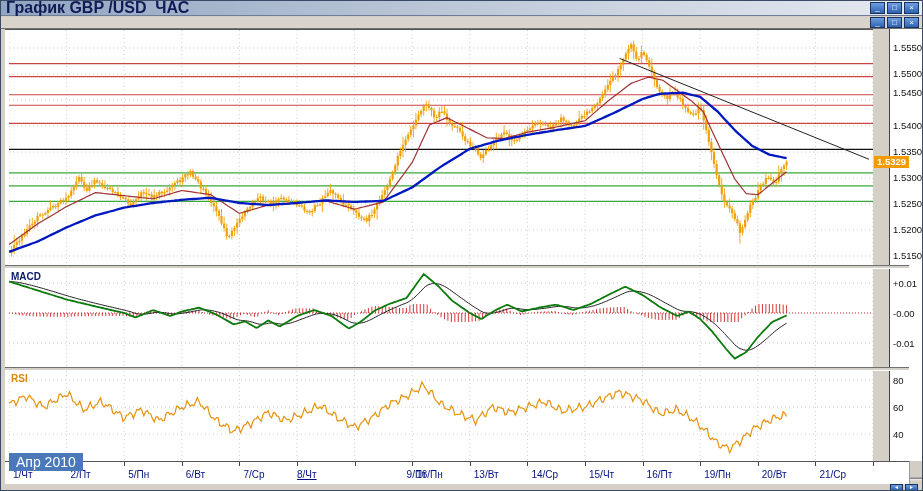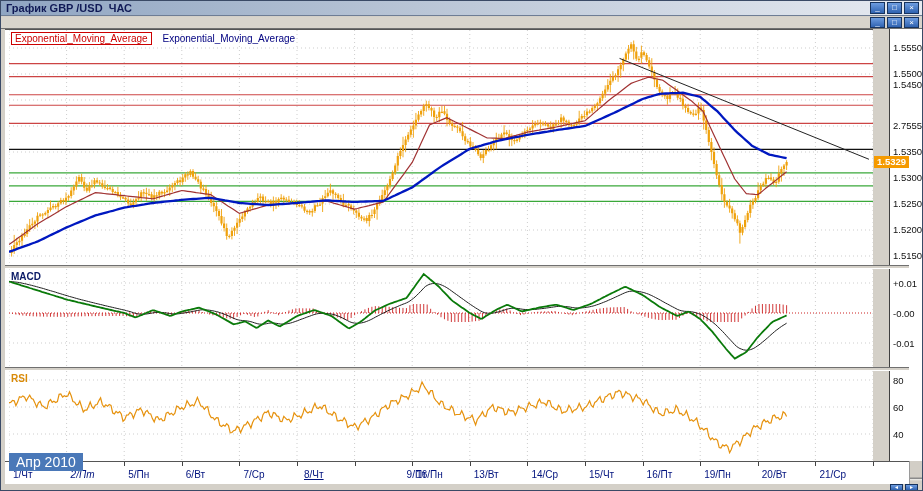--- a/index.html
+++ b/index.html
@@ -2,21 +2,21 @@
 <html><head>
 <meta charset="utf-8">
 <style>
   * { box-sizing: border-box; margin:0; padding:0; }
   body { background:#fff; font-family:"Liberation Sans", sans-serif; }
   .window { position:relative; width:923px; height:491px; background:#d4d0c8;
             border:1px solid #3a4a66; overflow:hidden; }
   .titlebar { position:absolute; top:0; left:0; width:100%; height:15px;
               background:linear-gradient(90deg,#8fa5c2 0%,#b9c5d6 45%,#e6eaf1 100%);
               border-bottom:1px solid #6e7d95; display:flex; align-items:center; padding-left:5px; }
-  .titlebar .title { font-size:11px; font-weight:bold; color:#101a56; white-space:pre; }
+  .titlebar .title { font-size:16px; font-weight:bold; color:#101a56; white-space:pre; }
   .tb-buttons { position:absolute; right:3px; top:1px; display:flex; }
   .win-btn { width:15px; height:12px; margin-left:2px; text-align:center;
              background:linear-gradient(180deg,#6d9ce0,#2f62b0); border:1px solid #17335e;
              color:#fff; font-size:8px; line-height:10px; cursor:default; }
   .menurow { position:absolute; top:16px; left:0; width:100%; height:12px;
              background:#d8d4cc; border-bottom:1px solid #707070; }
   .menurow .tb-buttons { top:0px; }
   .menurow .win-btn { height:11px; }
   .panel { position:absolute; left:4px; width:868px; background:#ffffff; overflow:hidden; }
   .price-panel { top:28px; height:236px; border-top:1px solid #555; }
@@ -109,24 +109,20 @@
         <line x1="0" y1="142.80000000000013" x2="864" y2="142.80000000000013" stroke="#3aa83a" stroke-width="1.2"></line>
         <line x1="0" y1="155.79999999999984" x2="864" y2="155.79999999999984" stroke="#3aa83a" stroke-width="1.2"></line>
         <line x1="0" y1="171.39999999999927" x2="864" y2="171.39999999999927" stroke="#3aa83a" stroke-width="1.2"></line>
         <line x1="0" y1="119.39999999999922" x2="864" y2="119.39999999999922" stroke="#111111" stroke-width="1.4"></line>
         <path d="M2.6 216.0L2.6 226.6M5.2 204.9L5.2 223.9M7.8 207.8L7.8 218.7M10.4 207.8L10.4 215.6M13.0 202.8L13.0 216.7M15.6 198.6L15.6 207.6M18.1 193.8L18.1 207.0M20.7 189.1L20.7 202.0M23.3 187.7L23.3 198.0M25.9 189.9L25.9 199.1M28.5 182.3L28.5 197.3M31.1 183.0L31.1 187.1M33.7 183.1L33.7 189.1M36.3 181.5L36.3 185.7M38.9 177.2L38.9 188.4M41.5 170.5L41.5 181.6M44.1 173.8L44.1 179.5M46.7 173.8L46.7 179.3M49.2 171.2L49.2 182.3M51.8 167.8L51.8 174.6M54.4 168.2L54.4 174.3M57.0 162.4L57.0 174.9M59.6 164.7L59.6 170.9M62.2 157.2L62.2 168.5M64.8 154.5L64.8 164.9M67.4 146.3L67.4 159.8M70.0 144.8L70.0 154.1M72.6 143.8L72.6 154.3M75.2 147.0L75.2 161.2M77.8 153.4L77.8 162.6M80.4 152.1L80.4 162.7M82.9 149.7L82.9 157.9M85.5 148.0L85.5 158.3M88.1 147.8L88.1 153.8M90.7 150.0L90.7 155.9M93.3 149.7L93.3 158.8M95.9 150.3L95.9 159.7M98.5 154.2L98.5 160.4M101.1 155.5L101.1 160.4M103.7 156.4L103.7 164.4M106.3 160.8L106.3 163.4M108.9 156.8L108.9 167.3M111.5 162.1L111.5 170.1M114.0 165.0L114.0 169.0M116.6 166.5L116.6 171.7M119.2 166.0L119.2 177.0M121.8 168.6L121.8 176.8M124.4 168.7L124.4 178.3M127.0 167.3L127.0 176.6M129.6 161.1L129.6 170.7M132.2 160.0L132.2 171.4M134.8 159.0L134.8 166.9M137.4 157.8L137.4 170.8M140.0 158.8L140.0 165.9M142.6 161.8L142.6 170.6M145.2 159.1L145.2 172.3M147.7 162.0L147.7 170.0M150.3 160.0L150.3 169.3M152.9 160.5L152.9 165.7M155.5 159.2L155.5 167.2M158.1 155.8L158.1 163.2M160.7 154.4L160.7 165.9M163.3 152.8L163.3 162.4M165.9 150.8L165.9 160.2M168.5 148.0L168.5 154.8M171.1 146.7L171.1 156.4M173.7 143.9L173.7 154.9M176.3 142.0L176.3 151.8M178.8 141.3L178.8 149.8M181.4 139.3L181.4 147.1M184.0 139.1L184.0 148.9M186.6 142.3L186.6 150.5M189.2 145.8L189.2 154.0M191.8 149.4L191.8 164.1M194.4 154.7L194.4 161.4M197.0 154.9L197.0 166.9M199.6 159.9L199.6 170.4M202.2 161.8L202.2 176.7M204.8 166.8L204.8 182.1M207.4 171.9L207.4 186.5M210.0 178.9L210.0 190.5M212.5 179.0L212.5 195.5M215.1 186.8L215.1 201.5M217.7 193.5L217.7 209.7M220.3 204.4L220.3 208.5M222.9 197.3L222.9 209.4M225.5 195.8L225.5 205.9M228.1 188.1L228.1 204.0M230.7 184.4L230.7 196.6M233.3 182.5L233.3 192.0M235.9 180.0L235.9 190.5M238.5 176.9L238.5 183.8M241.1 175.4L241.1 181.7M243.6 169.8L243.6 178.8M246.2 169.6L246.2 174.5M248.8 163.3L248.8 173.6M251.4 163.5L251.4 174.1M254.0 164.2L254.0 176.4M256.6 166.3L256.6 173.2M259.2 169.3L259.2 172.7M261.8 169.2L261.8 177.4M264.4 166.5L264.4 181.3M267.0 167.2L267.0 179.1M269.6 167.4L269.6 176.9M272.2 164.2L272.2 171.2M274.8 165.7L274.8 174.2M277.3 167.2L277.3 172.4M279.9 165.9L279.9 174.8M282.5 168.5L282.5 173.2M285.1 169.6L285.1 175.1M287.7 169.6L287.7 177.4M290.3 170.1L290.3 177.2M292.9 172.9L292.9 178.5M295.5 174.0L295.5 182.8M298.1 179.5L298.1 184.3M300.7 179.5L300.7 184.9M303.3 178.6L303.3 186.6M305.9 173.4L305.9 183.0M308.4 172.5L308.4 176.4M311.0 167.8L311.0 176.0M313.6 165.2L313.6 182.0M316.2 160.0L316.2 170.5M318.8 158.2L318.8 167.6M321.4 153.7L321.4 165.6M324.0 158.8L324.0 170.0M326.6 162.2L326.6 168.5M329.2 163.2L329.2 170.8M331.8 164.8L331.8 173.6M334.4 163.9L334.4 177.3M337.0 172.6L337.0 176.4M339.6 170.7L339.6 181.4M342.1 173.7L342.1 180.6M344.7 175.5L344.7 184.4M347.3 179.1L347.3 188.0M349.9 179.1L349.9 189.7M352.5 185.1L352.5 191.1M355.1 186.2L355.1 191.6M357.7 185.4L357.7 193.4M360.3 182.5L360.3 196.5M362.9 179.5L362.9 188.4M365.5 177.1L365.5 188.0M368.1 171.1L368.1 189.7M370.7 165.7L370.7 175.8M373.2 159.7L373.2 173.1M375.8 156.2L375.8 168.9M378.4 153.5L378.4 167.7M381.0 145.7L381.0 158.5M383.6 140.4L383.6 151.0M386.2 133.3L386.2 145.0M388.8 122.8L388.8 140.9M391.4 117.4L391.4 129.2M394.0 106.8L394.0 127.3M396.6 106.1L396.6 121.9M399.2 102.0L399.2 112.1M401.8 95.6L401.8 107.5M404.4 90.7L404.4 107.7M406.9 82.9L406.9 99.3M409.5 81.0L409.5 91.7M412.1 79.4L412.1 87.1M414.7 73.8L414.7 85.8M417.3 70.7L417.3 81.6M419.9 70.9L419.9 80.4M422.5 76.5L422.5 86.6M425.1 77.6L425.1 92.4M427.7 84.5L427.7 90.9M430.3 77.1L430.3 92.2M432.9 75.9L432.9 83.2M435.5 75.8L435.5 85.3M438.0 78.8L438.0 96.4M440.6 87.3L440.6 95.2M443.2 90.2L443.2 101.0M445.8 94.2L445.8 98.1M448.4 94.9L448.4 102.9M451.0 95.7L451.0 103.1M453.6 91.9L453.6 110.1M456.2 103.5L456.2 114.8M458.8 108.7L458.8 113.9M461.4 107.1L461.4 119.1M464.0 112.0L464.0 119.0M466.6 115.1L466.6 121.6M469.2 116.5L469.2 126.0M471.7 122.3L471.7 130.5M474.3 119.9L474.3 133.1M476.9 117.2L476.9 125.8M479.5 115.8L479.5 121.4M482.1 112.2L482.1 121.4M484.7 108.9L484.7 120.8M487.3 102.7L487.3 119.4M489.9 103.8L489.9 109.5M492.5 102.8L492.5 110.8M495.1 95.2L495.1 110.4M497.7 100.1L497.7 105.5M500.3 99.8L500.3 116.3M502.8 103.5L502.8 116.1M505.4 105.7L505.4 114.3M508.0 108.2L508.0 112.8M510.6 104.3L510.6 112.1M513.2 101.4L513.2 108.2M515.8 98.5L515.8 108.2M518.4 96.8L518.4 103.5M521.0 97.0L521.0 104.3M523.6 90.1L523.6 104.2M526.2 90.9L526.2 97.6M528.8 89.9L528.8 95.1M531.4 89.6L531.4 99.5M534.0 91.3L534.0 96.2M536.5 91.2L536.5 95.8M539.1 92.6L539.1 98.2M541.7 91.4L541.7 100.4M544.3 92.4L544.3 102.6M546.9 89.9L546.9 96.3M549.5 90.2L549.5 95.4M552.1 84.0L552.1 97.9M554.7 85.7L554.7 94.8M557.3 89.6L557.3 95.9M559.9 89.7L559.9 97.1M562.5 92.8L562.5 99.0M565.1 93.4L565.1 98.2M567.6 90.4L567.6 96.9M570.2 80.8L570.2 95.4M572.8 83.9L572.8 90.9M575.4 80.8L575.4 89.1M578.0 78.4L578.0 87.9M580.6 79.6L580.6 83.6M583.2 76.1L583.2 83.3M585.8 73.8L585.8 80.6M588.4 71.7L588.4 81.1M591.0 66.3L591.0 75.5M593.6 60.9L593.6 71.0M596.2 55.3L596.2 67.8M598.8 49.1L598.8 61.8M601.3 43.9L601.3 62.4M603.9 41.2L603.9 52.5M606.5 43.3L606.5 50.1M609.1 36.0L609.1 51.9M611.7 32.4L611.7 47.8M614.3 27.7L614.3 41.2M616.9 21.5L616.9 31.6M619.5 15.0L619.5 29.7M622.1 12.1L622.1 22.0M624.7 10.5L624.7 29.5M627.3 16.9L627.3 30.9M629.9 26.0L629.9 32.3M632.4 15.6L632.4 33.7M635.0 20.6L635.0 26.5M637.6 22.9L637.6 32.1M640.2 27.1L640.2 38.8M642.8 28.2L642.8 46.2M645.4 40.0L645.4 57.1M648.0 47.3L648.0 59.0M650.6 54.2L650.6 65.5M653.2 59.4L653.2 67.2M655.8 63.5L655.8 69.1M658.4 64.2L658.4 74.7M661.0 57.2L661.0 72.5M663.6 61.0L663.6 65.1M666.1 56.0L666.1 65.2M668.7 58.4L668.7 69.9M671.3 62.9L671.3 72.1M673.9 65.1L673.9 79.5M676.5 73.7L676.5 82.7M679.1 73.8L679.1 83.8M681.7 80.4L681.7 84.9M684.3 79.5L684.3 86.7M686.9 79.7L686.9 85.7M689.5 72.4L689.5 89.8M692.1 72.9L692.1 82.1M694.7 76.0L694.7 99.6M697.2 85.2L697.2 103.9M699.8 96.8L699.8 115.8M702.4 108.0L702.4 130.3M705.0 117.4L705.0 138.2M707.6 130.4L707.6 149.0M710.2 142.1L710.2 157.4M712.8 148.2L712.8 170.6M715.4 158.3L715.4 177.8M718.0 170.0L718.0 177.3M720.6 168.9L720.6 182.7M723.2 176.1L723.2 188.6M725.8 179.8L725.8 191.6M728.4 185.4L728.4 195.7M730.9 190.6L730.9 213.6M733.5 194.6L733.5 205.3M736.1 185.4L736.1 199.2M738.7 180.8L738.7 192.4M741.3 169.8L741.3 187.7M743.9 168.4L743.9 178.9M746.5 165.6L746.5 173.3M749.1 152.7L749.1 170.1M751.7 153.1L751.7 164.0M754.3 151.6L754.3 157.0M756.9 143.7L756.9 157.4M759.5 145.4L759.5 149.5M762.0 143.2L762.0 151.0M764.6 146.9L764.6 155.1M767.2 147.2L767.2 157.2M769.8 135.5L769.8 153.9M772.4 136.6L772.4 151.6M775.0 134.0L775.0 146.0M777.6 130.2L777.6 140.0" stroke="#efa10c" stroke-width="0.9" fill="none"></path>
         <path d="M2.6 223.0L2.6 220.1M5.2 220.1L5.2 214.9M7.8 214.9L7.8 212.2M10.4 212.2L10.4 210.7M13.0 210.7L13.0 206.0M15.6 206.0L15.6 203.9M18.1 203.9L18.1 199.3M20.7 199.3L20.7 195.2M23.3 195.2L23.3 193.7M25.9 193.7L25.9 191.5M28.5 191.5L28.5 185.8M31.1 185.8L31.1 184.4M33.7 184.4L33.7 185.6M36.3 184.4L36.3 183.1M38.9 183.1L38.9 180.0M41.5 180.0L41.5 177.5M44.1 177.5L44.1 176.0M46.7 176.0L46.7 177.2M49.2 176.7L49.2 173.2M51.8 173.2L51.8 170.0M54.4 170.0L54.4 171.6M57.0 171.6L57.0 167.7M59.6 167.7L59.6 166.1M62.2 166.1L62.2 160.4M64.8 160.4L64.8 156.6M67.4 156.6L67.4 151.4M70.0 151.4L70.0 147.0M72.6 147.0L72.6 151.8M75.2 151.8L75.2 157.7M77.8 157.7L77.8 160.8M80.4 160.8L80.4 155.4M82.9 155.4L82.9 156.6M85.5 154.2L85.5 150.2M88.1 150.2L88.1 152.4M90.7 152.4L90.7 153.6M93.3 153.3L93.3 156.6M95.9 156.6L95.9 158.0M98.5 158.0L98.5 159.2M101.1 157.5L101.1 159.0M103.7 159.0L103.7 162.1M106.3 162.1L106.3 163.3M108.9 162.0L108.9 165.5M111.5 165.5L111.5 167.3M114.0 167.3L114.0 168.5M116.6 167.8L116.6 169.6M119.2 169.6L119.2 173.4M121.8 173.4L121.8 175.3M124.4 175.3L124.4 172.2M127.0 172.2L127.0 169.3M129.6 169.3L129.6 167.4M132.2 167.4L132.2 162.2M134.8 162.2L134.8 163.4M137.4 162.8L137.4 164.0M140.0 164.0L140.0 165.2M142.6 164.2L142.6 168.8M145.2 168.8L145.2 165.2M147.7 165.2L147.7 166.4M150.3 165.6L150.3 161.8M152.9 161.8L152.9 163.5M155.5 163.5L155.5 161.9M158.1 161.9L158.1 160.6M160.7 160.6L160.7 157.5M163.3 157.5L163.3 155.3M165.9 155.3L165.9 153.1M168.5 153.1L168.5 150.2M171.1 150.2L171.1 151.9M173.7 151.9L173.7 147.4M176.3 147.4L176.3 144.3M178.8 144.3L178.8 145.5M181.4 144.9L181.4 140.9M184.0 140.9L184.0 146.8M186.6 146.8L186.6 149.2M189.2 149.2L189.2 151.7M191.8 151.7L191.8 158.5M194.4 158.5L194.4 159.7M197.0 158.9L197.0 164.8M199.6 164.8L199.6 167.3M202.2 167.3L202.2 173.0M204.8 173.0L204.8 176.2M207.4 176.2L207.4 180.9M210.0 180.9L210.0 186.0M212.5 186.0L212.5 193.4M215.1 193.4L215.1 197.9M217.7 197.9L217.7 205.9M220.3 205.9L220.3 207.1M222.9 206.0L222.9 200.8M225.5 200.8L225.5 197.8M228.1 197.8L228.1 192.8M230.7 192.8L230.7 188.9M233.3 188.9L233.3 186.5M235.9 186.5L235.9 181.7M238.5 181.7L238.5 178.4M241.1 178.4L241.1 176.7M243.6 176.7L243.6 172.2M246.2 172.2L246.2 173.4M248.8 171.9L248.8 167.9M251.4 167.9L251.4 166.5M254.0 166.5L254.0 171.3M256.6 171.3L256.6 172.5M259.2 171.1L259.2 172.3M261.8 171.1L261.8 175.4M264.4 175.4L264.4 170.8M267.0 170.8L267.0 172.7M269.6 172.7L269.6 169.1M272.2 169.1L272.2 167.7M274.8 167.7L274.8 169.4M277.3 169.4L277.3 170.6M279.9 169.7L279.9 171.9M282.5 171.9L282.5 173.1M285.1 171.0L285.1 173.4M287.7 173.4L287.7 175.1M290.3 175.1L290.3 176.3M292.9 175.3L292.9 176.5M295.5 176.4L295.5 180.8M298.1 180.8L298.1 182.0M300.7 181.0L300.7 182.6M303.3 182.6L303.3 181.0M305.9 181.0L305.9 175.3M308.4 175.3L308.4 176.5M311.0 174.6L311.0 175.8M313.6 173.4L313.6 168.1M316.2 168.1L316.2 166.2M318.8 166.2L318.8 162.8M321.4 162.8L321.4 160.3M324.0 160.3L324.0 163.7M326.6 163.7L326.6 164.9M329.2 164.8L329.2 167.9M331.8 167.9L331.8 171.9M334.4 171.9L334.4 175.0M337.0 175.0L337.0 176.2M339.6 173.9L339.6 175.6M342.1 175.6L342.1 178.9M344.7 178.9L344.7 180.6M347.3 180.6L347.3 182.7M349.9 182.7L349.9 186.7M352.5 186.7L352.5 188.6M355.1 188.6L355.1 189.8M357.7 188.1L357.7 190.9M360.3 190.9L360.3 184.9M362.9 184.9L362.9 186.1M365.5 184.0L365.5 179.6M368.1 179.6L368.1 173.7M370.7 173.7L370.7 170.2M373.2 170.2L373.2 165.1M375.8 165.1L375.8 160.2M378.4 160.2L378.4 155.6M381.0 155.6L381.0 148.9M383.6 148.9L383.6 142.8M386.2 142.8L386.2 135.6M388.8 135.6L388.8 125.9M391.4 125.9L391.4 120.9M394.0 120.9L394.0 114.9M396.6 114.9L396.6 109.4M399.2 109.4L399.2 104.7M401.8 104.7L401.8 99.5M404.4 99.5L404.4 95.6M406.9 95.6L406.9 89.7M409.5 89.7L409.5 84.6M412.1 84.6L412.1 80.9M414.7 80.9L414.7 75.9M417.3 75.9L417.3 74.2M419.9 74.2L419.9 78.1M422.5 78.1L422.5 80.6M425.1 80.6L425.1 86.9M427.7 86.9L427.7 88.1M430.3 87.2L430.3 81.7M432.9 81.7L432.9 82.9M435.5 81.3L435.5 83.7M438.0 83.7L438.0 89.9M440.6 89.9L440.6 93.5M443.2 93.5L443.2 95.9M445.8 95.9L445.8 97.1M448.4 96.6L448.4 97.8M451.0 97.8L451.0 101.2M453.6 101.2L453.6 106.3M456.2 106.3L456.2 111.0M458.8 111.0L458.8 112.2M461.4 111.5L461.4 116.2M464.0 116.2L464.0 117.5M466.6 117.5L466.6 119.8M469.2 119.8L469.2 124.3M471.7 124.3L471.7 128.1M474.3 128.1L474.3 124.2M476.9 124.2L476.9 120.1M479.5 120.1L479.5 121.3M482.1 119.3L482.1 115.3M484.7 115.3L484.7 111.8M487.3 111.8L487.3 108.0M489.9 108.0L489.9 109.2M492.5 108.0L492.5 104.5M495.1 104.5L495.1 102.6M497.7 102.6L497.7 104.1M500.3 104.1L500.3 108.5M502.8 108.5L502.8 110.0M505.4 110.0L505.4 111.2M508.0 111.1L508.0 109.6M510.6 109.6L510.6 106.8M513.2 106.8L513.2 104.3M515.8 104.3L515.8 101.3M518.4 101.3L518.4 99.9M521.0 99.9L521.0 98.5M523.6 98.5L523.6 95.6M526.2 95.6L526.2 93.4M528.8 93.4L528.8 94.6M531.4 92.4L531.4 93.6M534.0 93.3L534.0 94.5M536.5 94.4L536.5 95.6M539.1 94.2L539.1 96.5M541.7 96.5L541.7 99.0M544.3 99.0L544.3 94.2M546.9 94.2L546.9 95.4M549.5 93.1L549.5 94.3M552.1 92.0L552.1 87.5M554.7 87.5L554.7 90.8M557.3 90.8L557.3 92.0M559.9 91.7L559.9 94.9M562.5 94.9L562.5 96.4M565.1 96.4L565.1 94.8M567.6 94.8L567.6 91.9M570.2 91.9L570.2 88.4M572.8 88.4L572.8 86.1M575.4 86.1L575.4 87.3M578.0 85.3L578.0 81.6M580.6 81.6L580.6 82.8M583.2 81.3L583.2 78.0M585.8 78.0L585.8 75.9M588.4 75.9L588.4 73.2M591.0 73.2L591.0 68.3M593.6 68.3L593.6 63.8M596.2 63.8L596.2 59.4M598.8 59.4L598.8 55.0M601.3 55.0L601.3 50.7M603.9 50.7L603.9 46.7M606.5 46.7L606.5 45.2M609.1 45.2L609.1 39.3M611.7 39.3L611.7 35.1M614.3 35.1L614.3 29.5M616.9 29.5L616.9 23.6M619.5 23.6L619.5 18.7M622.1 18.7L622.1 14.2M624.7 14.2L624.7 21.6M627.3 21.6L627.3 28.7M629.9 28.7L629.9 29.9M632.4 27.8L632.4 22.3M635.0 22.3L635.0 25.1M637.6 25.1L637.6 30.3M640.2 30.3L640.2 36.5M642.8 36.5L642.8 42.3M645.4 42.3L645.4 49.5M648.0 49.5L648.0 57.0M650.6 57.0L650.6 61.6M653.2 61.6L653.2 65.0M655.8 65.0L655.8 66.2M658.4 65.8L658.4 69.1M661.0 69.1L661.0 63.3M663.6 63.3L663.6 64.5M666.1 62.6L666.1 63.8M668.7 62.0L668.7 67.7M671.3 67.7L671.3 68.9M673.9 68.8L673.9 76.0M676.5 76.0L676.5 78.1M679.1 78.1L679.1 82.1M681.7 82.1L681.7 83.6M684.3 83.6L684.3 84.8M686.9 83.8L686.9 85.0M689.5 83.4L689.5 77.4M692.1 77.4L692.1 80.1M694.7 80.1L694.7 90.5M697.2 90.5L697.2 100.1M699.8 100.1L699.8 112.1M702.4 112.1L702.4 121.9M705.0 121.9L705.0 134.0M707.6 134.0L707.6 145.2M710.2 145.2L710.2 155.0M712.8 155.0L712.8 164.2M715.4 164.2L715.4 171.7M718.0 171.7L718.0 175.5M720.6 175.5L720.6 178.5M723.2 178.5L723.2 183.3M725.8 183.3L725.8 189.3M728.4 189.3L728.4 193.2M730.9 193.2L730.9 202.8M733.5 202.8L733.5 196.9M736.1 196.9L736.1 190.0M738.7 190.0L738.7 183.0M741.3 183.0L741.3 174.7M743.9 174.7L743.9 171.2M746.5 171.2L746.5 167.9M749.1 167.9L749.1 160.2M751.7 160.2L751.7 155.5M754.3 155.5L754.3 153.7M756.9 153.7L756.9 147.9M759.5 147.9L759.5 149.1M762.0 147.4L762.0 149.6M764.6 149.6L764.6 153.1M767.2 153.1L767.2 151.7M769.8 151.7L769.8 143.2M772.4 143.2L772.4 138.9M775.0 138.9L775.0 135.5M777.6 135.5L777.6 131.9" stroke="#efa10c" stroke-width="2.2" fill="none"></path>
         <polyline points="0.0,214.6 2.9,212.5 5.8,210.4 8.6,208.3 11.5,206.2 14.4,204.2 17.3,202.1 20.2,200.0 23.0,197.9 25.9,195.8 28.8,193.8 31.7,192.0 34.6,190.3 37.4,188.6 40.3,186.9 43.2,185.2 46.1,183.5 49.0,181.7 51.8,180.0 54.7,178.3 57.6,176.6 60.5,175.2 63.4,173.8 66.2,172.4 69.1,171.0 72.0,169.6 74.9,168.2 77.8,166.8 80.6,165.4 83.5,164.0 86.4,162.6 89.3,162.9 92.2,163.2 95.0,163.5 97.9,163.8 100.8,164.1 103.7,164.4 106.6,164.7 109.4,165.1 112.3,165.4 115.2,165.7 118.1,166.0 121.0,166.3 123.8,166.6 126.7,166.9 129.6,167.2 132.5,167.6 135.4,167.9 138.2,168.2 141.1,168.5 144.0,168.8 146.9,168.0 149.8,167.1 152.6,166.3 155.5,165.5 158.4,164.6 161.3,163.8 164.2,163.0 167.0,162.1 169.9,161.3 172.8,160.5 175.7,160.9 178.6,161.3 181.4,161.7 184.3,162.1 187.2,162.6 190.1,163.0 193.0,163.4 195.8,163.8 198.7,164.2 201.6,164.6 204.5,166.5 207.4,168.4 210.2,170.3 213.1,172.1 216.0,174.0 218.9,175.9 221.8,177.7 224.6,179.6 227.5,181.5 230.4,183.4 233.3,182.5 236.2,181.7 239.0,180.9 241.9,180.0 244.8,179.2 247.7,178.4 250.6,177.5 253.4,176.7 256.3,175.9 259.2,175.0 262.1,174.8 265.0,174.6 267.8,174.4 270.7,174.2 273.6,174.0 276.5,173.8 279.4,173.6 282.2,173.4 285.1,173.2 288.0,173.0 290.9,172.8 293.8,172.5 296.6,172.3 299.5,172.1 302.4,171.9 305.3,171.7 308.2,171.5 311.0,171.3 313.9,171.1 316.8,170.9 319.7,171.7 322.6,172.5 325.4,173.4 328.3,174.2 331.2,175.0 334.1,175.9 337.0,176.7 339.8,177.5 342.7,178.4 345.6,179.2 348.5,178.5 351.4,177.7 354.2,177.0 357.1,176.3 360.0,175.6 362.9,174.8 365.8,174.1 368.6,173.4 371.5,172.6 374.4,171.9 377.3,168.0 380.2,164.0 383.0,160.1 385.9,156.1 388.8,152.2 391.7,148.2 394.6,144.3 397.4,140.3 400.3,136.4 403.2,132.4 406.1,126.2 409.0,119.9 411.8,113.7 414.7,107.4 417.6,101.2 420.5,95.0 423.4,93.7 426.2,92.5 429.1,91.3 432.0,90.1 434.9,88.9 437.8,87.7 440.6,89.1 443.5,90.5 446.4,92.0 449.3,93.4 452.2,94.8 455.0,96.3 457.9,97.7 460.8,99.1 463.7,100.6 466.6,102.1 469.4,103.5 472.3,105.0 475.2,106.5 478.1,108.0 481.0,108.0 483.8,108.1 486.7,108.2 489.6,108.3 492.5,108.4 495.4,108.5 498.2,107.7 501.1,106.9 504.0,106.1 506.9,105.4 509.8,104.6 512.6,103.8 515.5,103.0 518.4,102.2 521.3,101.7 524.2,101.2 527.0,100.7 529.9,100.2 532.8,99.6 535.7,99.1 538.6,98.6 541.4,98.1 544.3,97.6 547.2,97.0 550.1,96.4 553.0,95.8 555.8,95.2 558.7,94.5 561.6,93.9 564.5,93.3 567.4,92.7 570.2,92.0 573.1,91.4 576.0,90.8 578.9,88.3 581.8,85.9 584.6,83.4 587.5,80.9 590.4,78.4 593.3,76.0 596.2,73.5 599.0,71.0 601.9,68.8 604.8,66.6 607.7,64.4 610.6,62.2 613.4,60.0 616.3,57.8 619.2,55.6 622.1,53.4 625.0,52.3 627.8,51.3 630.7,50.2 633.6,49.2 636.5,48.2 639.4,47.1 642.2,47.7 645.1,48.4 648.0,49.0 650.9,49.6 653.8,50.2 656.6,52.3 659.5,54.4 662.4,56.5 665.3,58.6 668.2,60.6 671.0,62.7 673.9,64.8 676.8,66.9 679.7,69.0 682.6,71.0 685.4,73.6 688.3,76.2 691.2,78.8 694.1,81.4 697.0,87.7 699.8,93.9 702.7,100.2 705.6,106.4 708.5,112.6 711.4,118.7 714.2,124.8 717.1,130.8 720.0,136.9 722.9,143.0 725.8,149.0 728.6,152.7 731.5,156.3 734.4,160.0 737.3,163.6 740.2,163.9 743.0,164.1 745.9,164.4 748.8,164.6 751.7,162.4 754.6,160.1 757.4,157.8 760.3,155.5 763.2,153.2 766.1,150.9 769.0,148.6 771.8,146.3 774.7,144.0 777.6,141.8 " fill="none" stroke="#a03232" stroke-width="1.2"></polyline>
         <polyline points="0.0,221.8 2.9,220.8 5.8,219.8 8.6,218.7 11.5,217.7 14.4,216.6 17.3,215.6 20.2,214.6 23.0,213.5 25.9,212.5 28.8,211.4 31.7,210.0 34.6,208.6 37.4,207.2 40.3,205.8 43.2,204.4 46.1,203.0 49.0,201.6 51.8,200.2 54.7,198.8 57.6,197.4 60.5,196.2 63.4,195.0 66.2,193.8 69.1,192.6 72.0,191.4 74.9,190.2 77.8,189.0 80.6,187.8 83.5,186.6 86.4,185.4 89.3,184.7 92.2,183.9 95.0,183.1 97.9,182.3 100.8,181.5 103.7,180.8 106.6,180.0 109.4,179.2 112.3,178.4 115.2,177.6 118.1,177.2 121.0,176.7 123.8,176.2 126.7,175.8 129.6,175.3 132.5,174.8 135.4,174.4 138.2,173.9 141.1,173.4 144.0,173.0 146.9,172.6 149.8,172.3 152.6,172.0 155.5,171.7 158.4,171.4 161.3,171.1 164.2,170.8 167.0,170.5 169.9,170.2 172.8,169.8 175.7,169.6 178.6,169.4 181.4,169.2 184.3,169.0 187.2,168.8 190.1,168.6 193.0,168.4 195.8,168.2 198.7,168.0 201.6,167.8 204.5,168.3 207.4,168.8 210.2,169.3 213.1,169.8 216.0,170.4 218.9,170.9 221.8,171.4 224.6,171.9 227.5,172.4 230.4,173.0 233.3,173.2 236.2,173.4 239.0,173.6 241.9,173.8 244.8,174.0 247.7,174.2 250.6,174.4 253.4,174.6 256.3,174.8 259.2,175.0 262.1,174.8 265.0,174.6 267.8,174.4 270.7,174.2 273.6,174.0 276.5,173.8 279.4,173.6 282.2,173.4 285.1,173.2 288.0,173.0 290.9,172.7 293.8,172.4 296.6,172.2 299.5,171.9 302.4,171.7 305.3,171.4 308.2,171.1 311.0,170.9 313.9,170.6 316.8,170.4 319.7,170.5 322.6,170.7 325.4,170.8 328.3,171.0 331.2,171.1 334.1,171.3 337.0,171.5 339.8,171.6 342.7,171.8 345.6,171.9 348.5,171.8 351.4,171.7 354.2,171.6 357.1,171.5 360.0,171.4 362.9,171.3 365.8,171.2 368.6,171.1 371.5,171.0 374.4,170.9 377.3,169.5 380.2,168.2 383.0,166.8 385.9,165.5 388.8,164.1 391.7,162.8 394.6,161.4 397.4,160.1 400.3,158.7 403.2,157.4 406.1,155.3 409.0,153.2 411.8,151.1 414.7,149.0 417.6,147.0 420.5,144.9 423.4,142.8 426.2,140.7 429.1,138.6 432.0,136.6 434.9,134.8 437.8,133.0 440.6,131.3 443.5,129.5 446.4,127.7 449.3,126.0 452.2,124.2 455.0,122.4 457.9,120.6 460.8,118.9 463.7,118.0 466.6,117.2 469.4,116.4 472.3,115.6 475.2,114.7 478.1,113.9 481.0,113.1 483.8,112.2 486.7,111.4 489.6,110.6 492.5,110.0 495.4,109.4 498.2,108.8 501.1,108.3 504.0,107.7 506.9,107.1 509.8,106.6 512.6,106.0 515.5,105.4 518.4,104.8 521.3,104.4 524.2,103.9 527.0,103.4 529.9,103.0 532.8,102.5 535.7,102.0 538.6,101.6 541.4,101.1 544.3,100.6 547.2,100.2 550.1,99.7 553.0,99.3 555.8,98.9 558.7,98.5 561.6,98.1 564.5,97.7 567.4,97.2 570.2,96.8 573.1,96.4 576.0,96.0 578.9,94.7 581.8,93.4 584.6,92.1 587.5,90.8 590.4,89.5 593.3,88.2 596.2,86.9 599.0,85.6 601.9,84.3 604.8,83.0 607.7,81.6 610.6,80.2 613.4,78.8 616.3,77.4 619.2,76.0 622.1,74.6 625.0,73.2 627.8,71.8 630.7,70.4 633.6,69.0 636.5,68.1 639.4,67.2 642.2,66.4 645.1,65.5 648.0,64.6 650.9,63.8 653.8,63.6 656.6,63.5 659.5,63.4 662.4,63.2 665.3,63.1 668.2,63.0 671.0,62.8 673.9,62.7 676.8,63.4 679.7,64.1 682.6,64.8 685.4,65.5 688.3,66.2 691.2,66.9 694.1,69.3 697.0,71.7 699.8,74.2 702.7,76.6 705.6,79.0 708.5,81.4 711.4,84.6 714.2,87.7 717.1,90.8 720.0,93.9 722.9,97.0 725.8,100.2 728.6,102.8 731.5,105.4 734.4,108.0 737.3,110.6 740.2,113.2 743.0,115.8 745.9,117.2 748.8,118.7 751.7,120.2 754.6,121.7 757.4,123.1 760.3,124.6 763.2,125.2 766.1,125.8 769.0,126.4 771.8,127.0 774.7,127.6 777.6,128.2 " fill="none" stroke="#0018c0" stroke-width="2.3"></polyline>
         <line x1="610.56" y1="28.40000000000001" x2="859.968" y2="129.2799999999993" stroke="#222" stroke-width="1"></line>
       </svg>
-    <div class="legend">
-      <span class="leg1" id="leg1" style="color: rgb(204, 0, 0); border-color: rgb(204, 0, 0);">Exponential_Moving_Average</span>
-      <span class="leg2" id="leg2" style="color: rgb(0, 0, 128);">Exponential_Moving_Average</span>
-    </div>
   </div>
 
   <div class="divider d1"></div>
 
   <div class="panel macd-panel">
     <svg id="svg-macd" width="864" height="98">
         <line x1="0" y1="0" x2="0" y2="98" stroke="#cdcdcd" stroke-dasharray="1,3" stroke-width="1"></line>
         <line x1="57.6" y1="0" x2="57.6" y2="98" stroke="#cdcdcd" stroke-dasharray="1,3" stroke-width="1"></line>
         <line x1="115.2" y1="0" x2="115.2" y2="98" stroke="#cdcdcd" stroke-dasharray="1,3" stroke-width="1"></line>
         <line x1="172.8" y1="0" x2="172.8" y2="98" stroke="#cdcdcd" stroke-dasharray="1,3" stroke-width="1"></line>
@@ -390,22 +386,22 @@
         <line x1="0" y1="36" x2="864" y2="36" stroke="#cdcdcd" stroke-dasharray="1,3"></line>
         <line x1="0" y1="63" x2="864" y2="63" stroke="#cdcdcd" stroke-dasharray="1,3"></line>
         <polyline points="0.0,31.6 1.7,31.4 3.5,29.4 5.2,29.8 6.9,34.6 8.6,31.1 10.4,25.8 12.1,26.4 13.8,24.9 15.6,26.2 17.3,30.0 19.0,26.8 20.7,24.1 22.5,27.5 24.2,28.3 25.9,31.9 27.6,36.2 29.4,31.8 31.1,30.2 32.8,34.5 34.6,35.5 36.3,37.1 38.0,37.8 39.7,30.6 41.5,28.5 43.2,31.3 44.9,30.2 46.7,31.5 48.4,30.6 50.1,23.3 51.8,22.9 53.6,26.1 55.3,24.7 57.0,25.5 58.8,25.0 60.5,20.8 62.2,24.8 63.9,30.6 65.7,31.2 67.4,34.0 69.1,33.4 70.8,30.1 72.6,35.8 74.3,41.0 76.0,39.2 77.8,39.1 79.5,35.4 81.2,31.0 82.9,35.6 84.7,37.4 86.4,34.0 88.1,33.5 89.9,29.6 91.6,26.8 93.3,33.5 95.0,36.0 96.8,33.9 98.5,35.3 100.2,33.5 102.0,34.4 103.7,42.0 105.4,42.9 107.1,40.4 108.9,41.9 110.6,40.6 112.3,43.0 114.0,50.3 115.8,48.7 117.5,44.1 119.2,44.0 121.0,41.3 122.7,42.9 124.4,47.3 126.1,42.7 127.9,38.5 129.6,39.0 131.3,37.0 133.1,40.0 134.8,44.9 136.5,40.9 138.2,39.4 140.0,42.5 141.7,42.9 143.4,47.6 145.2,50.9 146.9,46.0 148.6,45.7 150.3,48.7 152.1,47.5 153.8,49.9 155.5,49.5 157.2,42.1 159.0,41.2 160.7,43.4 162.4,42.2 164.2,44.2 165.9,42.2 167.6,35.0 169.3,35.8 171.1,38.1 172.8,36.7 174.5,38.6 176.3,35.7 178.0,29.7 179.7,32.6 181.4,35.2 183.2,33.8 184.9,34.9 186.6,31.1 188.4,26.3 190.1,30.6 191.8,35.0 193.5,35.4 195.3,38.3 197.0,36.3 198.7,35.5 200.4,43.3 202.2,46.6 203.9,46.5 205.6,48.8 207.4,46.7 209.1,46.9 210.8,54.3 212.5,55.5 214.3,54.0 216.0,55.2 217.7,52.6 219.5,54.5 221.2,61.9 222.9,61.5 224.6,59.7 226.4,59.0 228.1,55.2 229.8,56.7 231.6,61.6 233.3,57.7 235.0,54.1 236.7,53.7 238.5,50.7 240.2,53.3 241.9,57.0 243.6,51.5 245.4,48.0 247.1,47.8 248.8,45.4 250.6,48.5 252.3,50.3 254.0,43.7 255.7,41.1 257.5,41.5 259.2,39.7 260.9,45.0 262.7,46.9 264.4,41.6 266.1,42.1 267.8,44.9 269.6,45.5 271.3,50.5 273.0,50.7 274.8,45.3 276.5,47.2 278.2,48.9 279.9,48.3 281.7,51.2 283.4,48.3 285.1,41.8 286.8,43.8 288.6,45.6 290.3,44.9 292.0,47.0 293.8,42.8 295.5,37.2 297.2,40.5 298.9,41.9 300.7,40.7 302.4,41.7 304.1,36.5 305.9,32.4 307.6,36.9 309.3,37.5 311.0,35.9 312.8,38.0 314.5,34.5 316.2,34.2 318.0,41.4 319.7,43.0 321.4,42.9 323.1,44.3 324.9,40.9 326.6,42.5 328.3,49.9 330.0,49.9 331.8,49.1 333.5,49.8 335.2,46.7 337.0,49.7 338.7,56.5 340.4,55.1 342.1,54.1 343.9,54.7 345.6,52.4 347.3,55.0 349.1,58.9 350.8,54.3 352.5,51.4 354.2,50.4 356.0,47.2 357.7,50.8 359.4,53.3 361.2,47.5 362.9,45.2 364.6,44.1 366.3,41.5 368.1,45.2 369.8,45.6 371.5,38.6 373.2,36.7 375.0,36.1 376.7,34.4 378.4,38.1 380.2,36.6 381.9,29.8 383.6,29.6 385.3,30.0 387.1,29.5 388.8,33.3 390.5,30.6 392.3,24.0 394.0,25.1 395.7,25.8 397.4,25.6 399.2,28.2 400.9,23.7 402.6,17.7 404.4,19.8 406.1,20.3 407.8,19.8 409.5,21.4 411.3,15.7 413.0,11.0 414.7,14.3 416.4,17.4 418.2,19.7 419.9,23.1 421.6,19.7 423.4,19.6 425.1,26.8 426.8,29.3 428.5,31.1 430.3,33.5 432.0,30.0 433.7,30.7 435.5,37.4 437.2,38.0 438.9,38.4 440.6,39.0 442.4,34.9 444.1,37.5 445.8,44.1 447.6,43.5 449.3,43.5 451.0,43.4 452.7,39.8 454.5,43.8 456.2,49.5 457.9,47.3 459.6,46.9 461.4,46.5 463.1,44.0 464.8,49.3 466.6,53.9 468.3,48.5 470.0,46.2 471.7,43.9 473.5,40.6 475.2,44.7 476.9,45.6 478.7,39.4 480.4,37.5 482.1,35.6 483.8,33.5 485.6,39.7 487.3,40.7 489.0,35.8 490.8,36.6 492.5,37.1 494.2,37.8 495.9,43.8 497.7,43.0 499.4,38.0 501.1,39.8 502.8,39.6 504.6,40.1 506.3,44.2 508.0,40.5 509.8,35.0 511.5,36.9 513.2,37.0 514.9,37.8 516.7,40.9 518.4,35.8 520.1,31.3 521.9,34.3 523.6,34.5 525.3,35.4 527.0,37.1 528.8,31.1 530.5,28.1 532.2,32.0 534.0,31.9 535.7,32.5 537.4,34.5 539.1,29.5 540.9,29.7 542.6,35.7 544.3,36.6 546.0,38.2 547.8,39.0 549.5,34.2 551.2,36.3 553.0,42.4 554.7,41.2 556.4,41.1 558.1,39.7 559.9,34.3 561.6,36.9 563.3,41.5 565.1,39.2 566.8,38.7 568.5,36.8 570.2,32.4 572.0,36.6 573.7,40.2 575.4,36.9 577.2,35.9 578.9,33.2 580.6,29.7 582.3,34.4 584.1,36.2 585.8,31.4 587.5,30.3 589.2,27.8 591.0,25.6 592.7,30.9 594.4,31.2 596.2,25.9 597.9,25.2 599.6,23.2 601.3,22.5 603.1,27.9 604.8,26.4 606.5,20.8 608.3,20.8 610.0,19.3 611.7,20.6 613.4,26.7 615.2,24.6 616.9,20.6 618.6,22.7 620.4,23.0 622.1,25.5 623.8,30.5 625.5,26.9 627.3,23.5 629.0,26.7 630.7,27.3 632.4,30.2 634.2,34.1 635.9,30.0 637.6,28.6 639.4,33.4 641.1,34.9 642.8,38.5 644.5,41.5 646.3,36.7 648.0,36.9 649.7,42.4 651.5,43.1 653.2,44.7 654.9,44.4 656.6,37.8 658.4,38.0 660.1,42.0 661.8,41.1 663.6,42.2 665.3,40.7 667.0,34.5 668.7,37.0 670.5,42.5 672.2,42.4 673.9,44.4 675.6,43.4 677.4,39.7 679.1,44.8 680.8,49.7 682.6,48.7 684.3,50.3 686.0,48.9 687.7,47.0 689.5,54.0 691.2,58.4 692.9,57.1 694.7,58.9 696.4,57.7 698.1,57.5 699.8,65.5 701.6,68.7 703.3,66.9 705.0,68.8 706.8,68.0 708.5,69.4 710.2,76.6 711.9,77.1 713.7,73.9 715.4,75.0 717.1,73.7 718.8,75.6 720.6,81.7 722.3,78.4 724.0,73.2 725.8,72.8 727.5,70.0 729.2,71.0 730.9,74.9 732.7,69.7 734.4,64.4 736.1,64.3 737.9,61.8 739.6,63.1 741.3,65.3 743.0,58.6 744.8,54.8 746.5,56.1 748.2,54.7 750.0,56.9 751.7,58.2 753.4,51.1 755.1,48.6 756.9,50.9 758.6,49.9 760.3,52.2 762.0,52.0 763.8,44.8 765.5,44.1 767.2,47.0 769.0,46.4 770.7,48.7 772.4,47.4 774.1,40.8 775.9,42.2 777.6,45.5 " fill="none" stroke="#e6920e" stroke-width="1.2"></polyline>
       </svg>
     <span class="panel-label rsi-label">RSI</span>
   </div>
 
   <div class="axis-col" id="axis-col">
       <span class="ax-label" style="top: 13px;">1.5550</span>
       <span class="ax-label" style="top: 39px;">1.5500</span>
-      <span class="ax-label" style="top: 50px; text-align: center;">1.5450</span>
-      <span class="ax-label" style="top: 91px;">2.7555</span>
+      <span class="ax-label" style="top: 58px; text-align: center;">1.5450</span>
+      <span class="ax-label" style="top: 91px;">1.5400</span>
       <span class="ax-label" style="top: 117px;">1.5350</span>
       <span class="ax-label" style="top: 143px;">1.5300</span>
       <span class="ax-label" style="top: 169px;">1.5250</span>
       <span class="ax-label" style="top: 195px;">1.5200</span>
       <span class="ax-label" style="top: 221px;">1.5150</span>
       <span class="ax-label" style="top: 249px;">+0.01</span>
       <span class="ax-label" style="top: 279px;">-0.00</span>
       <span class="ax-label" style="top: 309px; text-align: center;">-0.01</span>
       <span class="ax-label" style="top: 346px;">80</span>
       <span class="ax-label" style="top: 373px;">60</span>
@@ -425,25 +421,25 @@
       <div class="tick" style="left: 407.2px;"></div>
       <div class="tick" style="left: 464.8px;"></div>
       <div class="tick" style="left: 522.4px;"></div>
       <div class="tick" style="left: 580px;"></div>
       <div class="tick" style="left: 637.6px;"></div>
       <div class="tick" style="left: 695.2px;"></div>
       <div class="tick" style="left: 752.8px;"></div>
       <div class="tick" style="left: 810.4px;"></div>
       <div class="tick" style="left: 868px;"></div>
       <span class="day-label" style="left: 8px;">1/Чт</span>
-      <span class="day-label" style="left: 65.6px; font-style: italic;">2/Пт</span>
+      <span class="day-label" style="left: 65.6px;">2/Пт</span>
       <span class="day-label" style="left: 123.2px;">5/Пн</span>
       <span class="day-label" style="left: 180.8px;">6/Вт</span>
       <span class="day-label" style="left: 238.4px;">7/Ср</span>
-      <span class="day-label" style="left: 299px; text-decoration: underline;">8/Чт</span>
+      <span class="day-label" style="left: 292px; text-decoration: underline;">8/Чт</span>
       <span class="day-label" style="left: 353.6px; padding-left: 48px;">9/Пт</span>
       <span class="day-label" style="left: 411.2px;">16/Пн</span>
       <span class="day-label" style="left: 468.8px;">13/Вт</span>
       <span class="day-label" style="left: 526.4px;">14/Ср</span>
       <span class="day-label" style="left: 584px;">15/Чт</span>
       <span class="day-label" style="left: 641.6px;">16/Пт</span>
       <span class="day-label" style="left: 699.2px;">19/Пн</span>
       <span class="day-label" style="left: 756.8px;">20/Вт</span>
       <span class="day-label" style="left: 814.4px;">21/Ср</span>
     </div>

